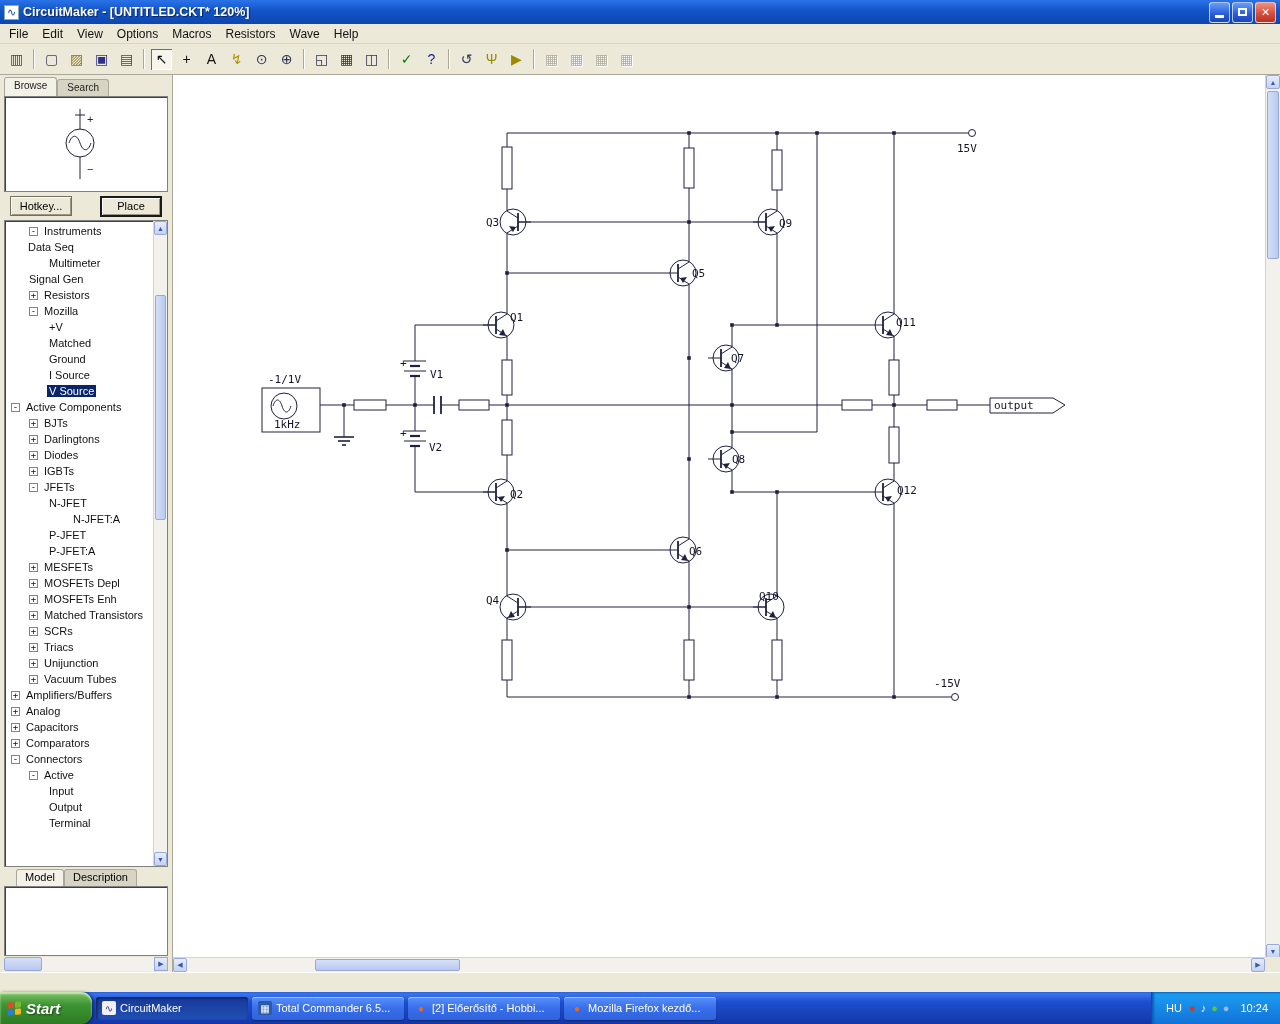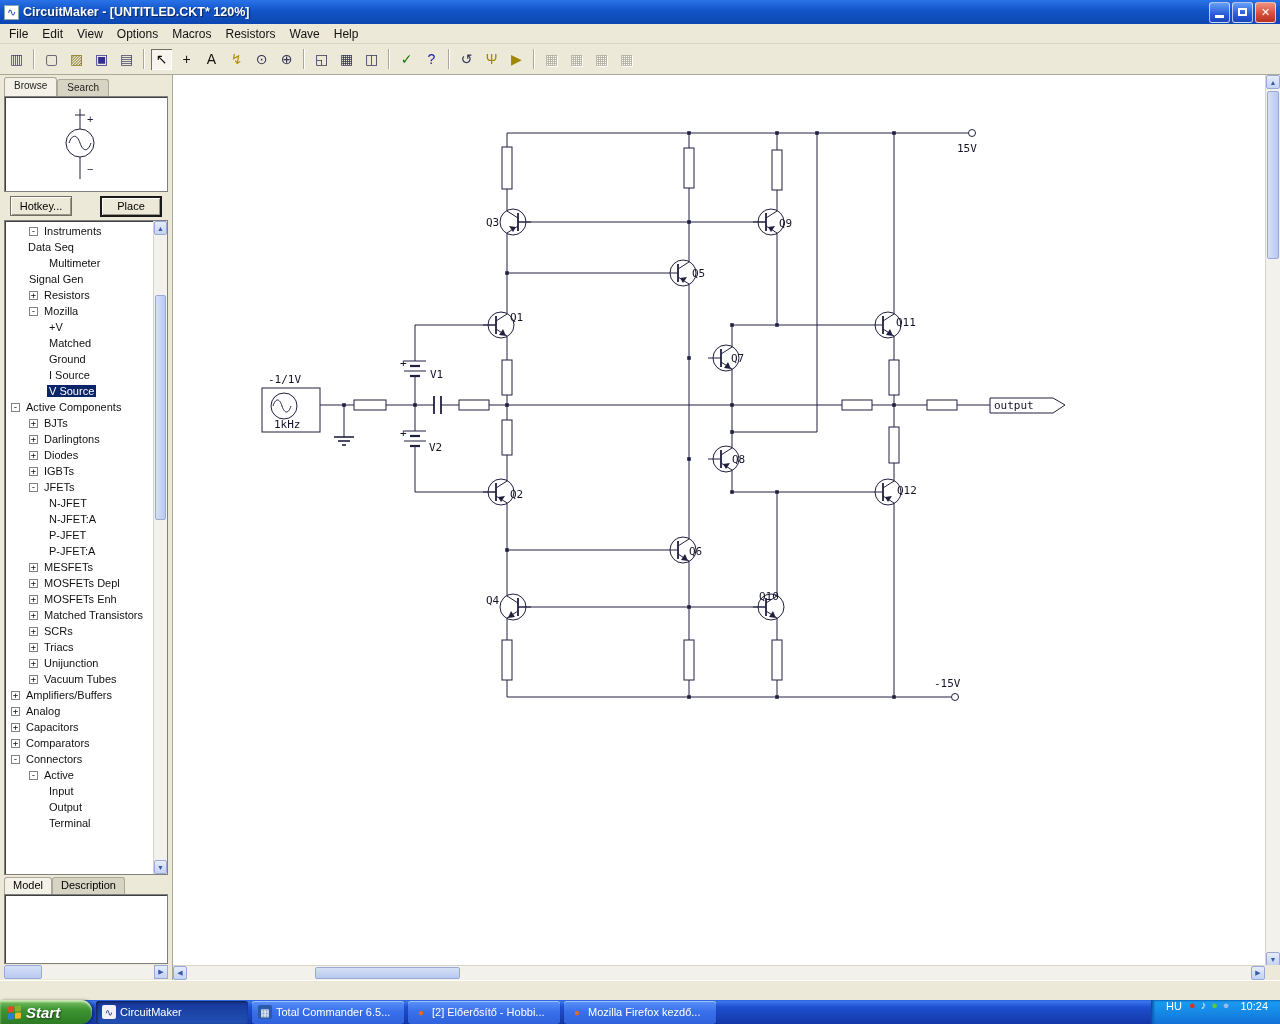--- a/index.html
+++ b/index.html
@@ -59,57 +59,57 @@
   .tlabel.selected { background:#0a246a; color:#fff; }
 
   
   .vscroll { width:14px; background:#f2f1ec; display:flex; flex-direction:column; border-left:1px solid #d8d4c8; }
   .sbtn { height:14px; background:linear-gradient(#e6ecfb,#c4d3f2); border:1px solid #9aa8d8; border-radius:2px;
     color:#3a5aa8; font-size:7px; display:flex; align-items:center; justify-content:center; }
   .sthumb { background:linear-gradient(90deg,#d5e0f8,#b8c8f0); border:1px solid #9aa8d8; border-radius:2px; }
   .hscroll { height:14px; background:#f2f1ec; display:flex; border-top:1px solid #d8d4c8; }
   .hthumb { background:linear-gradient(#d5e0f8,#b8c8f0); border:1px solid #9aa8d8; border-radius:2px; }
 
-  .modeltabs { display:flex; height:17px; margin-top:2px; }
+  .modeltabs { display:flex; height:17px; margin-top:2px;margin-left:12px; }
   .mtab { font-size:11px; padding:1px 8px 0 8px; border:1px solid #aca899; border-bottom:none;
     border-radius:3px 3px 0 0; background:#d8d4c4; }
   .mtab.active { background:#f4f2e8; }
   .modelbox { height:70px; background:#fff; border:1px solid #808080; box-shadow:inset 1px 1px 0 #404040; }
   .minihscroll { height:14px; margin:1px 0 1px 0; background:#f2f1ec; display:flex; align-items:stretch; }
   .minithumb { width:38px; background:linear-gradient(#d5e0f8,#b8c8f0); border:1px solid #9aa8d8; border-radius:2px; }
   .minibtn { width:14px; margin-left:auto; background:linear-gradient(#e6ecfb,#c4d3f2); border:1px solid #9aa8d8;
     color:#3a5aa8; font-size:7px; display:flex; align-items:center; justify-content:center; }
 
   
   .canvas { flex:1; position:relative; background:#fff; overflow:hidden; border-left:1px solid #aca899; }
   #schematic { position:absolute; left:0; top:0; }
   .canvas .cvs { position:absolute; top:0; right:0; bottom:14px; width:15px; }
   .canvas .chs { position:absolute; left:0; right:15px; bottom:0; height:15px; }
   .corner { position:absolute; right:0; bottom:0; width:15px; height:15px; background:#ece9d8; }
 
   .statusstrip { height:20px; background:#ece9d8; border-top:1px solid #fff; }
 
   
-  .taskbar { height:24px; display:flex; align-items:stretch;
+  .taskbar { height:32px; display:flex; align-items:stretch;
     background:linear-gradient(#2a60d8 0%,#3a74ec 6%,#1d4fd0 30%,#1941b8 70%,#1236a8 100%); }
   .startbtn { width:92px; display:flex; align-items:center; gap:5px; padding-left:8px; color:#fff;
     font-size:15px; font-weight:bold; font-style:italic; text-shadow:1px 1px 2px #0008;
     background:linear-gradient(#7ec268,#3d9632 40%,#2e7a24); border-radius:0 11px 11px 0;
     box-shadow:inset 0 2px 2px #cfe8b8, 2px 0 3px #0006; }
   .winflag { display:grid; grid-template-columns:6px 6px; grid-template-rows:6px 6px; gap:1px; transform:skewY(-6deg); }
   .winflag span { border-radius:1px; }
   .tasks { flex:1; display:flex; align-items:center; gap:4px; padding:0 4px; min-width:0; }
   .task { flex:0 1 152px; height:23px; display:flex; align-items:center; gap:4px; padding:0 6px; color:#fff;
     font-size:11px; white-space:nowrap; overflow:hidden; text-overflow:ellipsis; border-radius:3px;
     background:linear-gradient(#5a92f8,#3a70ec 45%,#2f62dc); box-shadow:inset 0 1px 0 #9cc0ff, 0 1px 1px #0005; }
   .task.active { background:linear-gradient(#17389a,#2150b4); box-shadow:inset 1px 1px 3px #0008; }
   .ticon { width:14px; height:14px; flex:0 0 14px; border-radius:2px; display:flex; align-items:center;
     justify-content:center; font-size:10px; }
   .tlabel2 { overflow:hidden; text-overflow:ellipsis; }
-  .tray { display:flex; align-items:flex-start; gap:7px; padding:0 12px 0 14px; color:#fff; font-size:11px;
+  .tray { display:flex; align-items:center; gap:7px; padding:0 12px 0 14px; color:#fff; font-size:11px;
     background:linear-gradient(#1b9ff2,#1272d8); border-left:1px solid #0a50a0; box-shadow:inset 2px 1px 2px #0b62b8; }
   .trayicon { font-size:11px; line-height:1; }
   .clock { margin-left:4px; }
 </style>
 </head>
 <body>
 
 <div class="app">
 
   <div class="titlebar">
@@ -249,21 +249,21 @@
               <span class="expbox">+</span>
               <span class="tlabel">IGBTs</span>
             </div>
             <div class="trow" style="padding-left: 24px;">
               <span class="expbox">-</span>
               <span class="tlabel">JFETs</span>
             </div>
             <div class="trow" style="padding-left: 42px;">
               <span class="tlabel">N-JFET</span>
             </div>
-            <div class="trow" style="padding-left: 42px;">
+            <div class="trow" style="padding-left: 66px;">
               <span class="tlabel">N-JFET:A</span>
             </div>
             <div class="trow" style="padding-left: 42px;">
               <span class="tlabel">P-JFET</span>
             </div>
             <div class="trow" style="padding-left: 42px;">
               <span class="tlabel">P-JFET:A</span>
             </div>
             <div class="trow" style="padding-left: 24px;">
               <span class="expbox">+</span>

